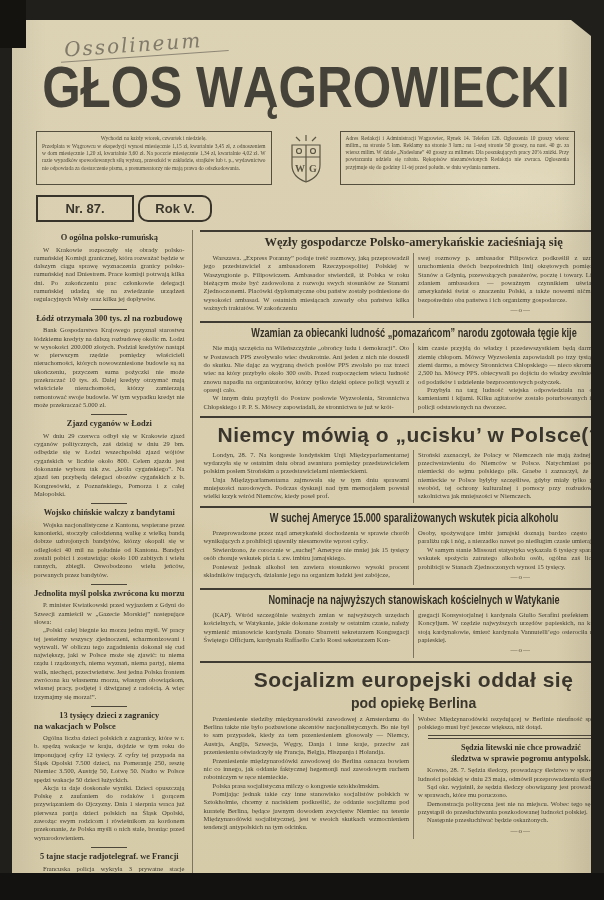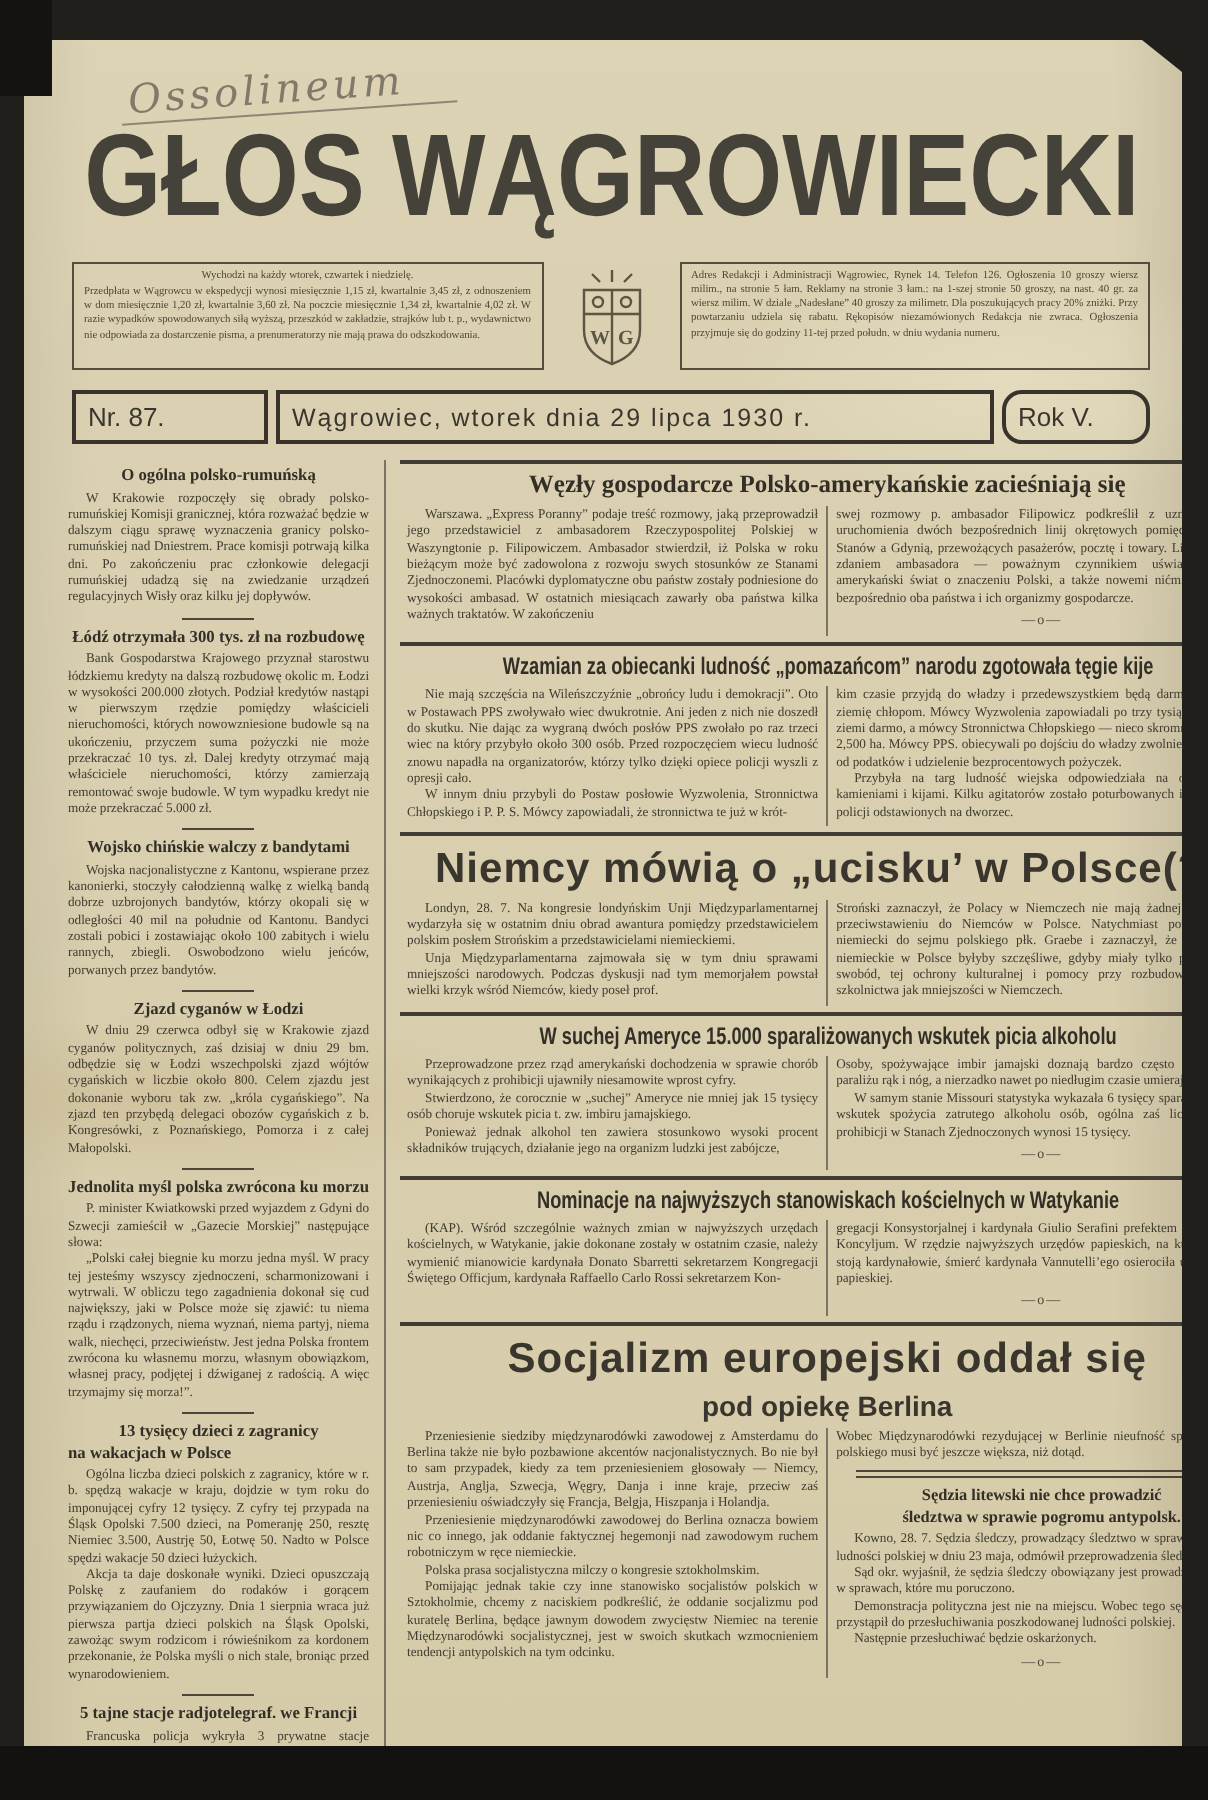--- a/index.html
+++ b/index.html
@@ -20,22 +20,22 @@
         border-bottom:1px solid #8d8675;padding:0 26px 0 4px;letter-spacing:2px;}
   .masthead{margin:30px 0 4px 0;text-align:center;font-family:"Liberation Sans",sans-serif;
         font-weight:bold;font-size:51px;color:#45423a;white-space:nowrap;
         transform:scale(0.97,1.14);transform-origin:center;letter-spacing:0px;}
   .info-row{display:flex;align-items:stretch;margin:14px 2px 10px 2px;gap:6px;}
   .info-box{border:1px solid #544e3e;flex:1;padding:3px 5px;font-size:5.4px;line-height:1.32;
         color:#4c4636;text-align:justify;}
   .info-header{text-align:center;margin-bottom:1px;}
   .crest{width:56px;display:flex;align-items:center;justify-content:center;}
   .dateline{display:flex;margin:2px 2px 8px 2px;}
-  .dl-cell{border:2px solid #38342b;font-family:"Liberation Sans",sans-serif;font-weight:normal;
-        font-size:13px;padding:4px 6px;text-align:left;color:#3a362d;}
+  .dl-cell{border:2px solid #38342b;font-family:"Liberation Sans",sans-serif;font-weight:bold;
+        font-size:13px;padding:4px 6px;text-align:center;color:#3a362d;}
   .dl-nr{width:82px;}
   .dl-date{flex:1;margin-left:4px;letter-spacing:1px;font-size:12.5px;padding-top:5px;}
   .dl-rok{width:58px;margin-left:4px;border-radius:10px;}
   .body-area{display:flex;align-items:stretch;}
   .left-col{width:182px;padding-right:7px;font-size:6.6px;line-height:1.26;}
   .left-col h3{font-size:8.4px;margin:3px 0 2px 0;text-align:center;color:#332f27;white-space:nowrap;}
   .left-col h3 .tl2{display:block;text-align:left;padding-right:8px;}
   .left-col p{margin:0;text-align:justify;text-indent:9px;}
   .sep{width:36px;border-top:1px solid #4c463a;margin:5px auto 4px auto;}
   .main-col{flex:1;border-left:1px solid #7a7463;padding-left:7px;font-size:6.6px;line-height:1.27;}
@@ -92,45 +92,44 @@
           </g>
         </svg>
       </div>
       <div class="info-box">
         <div class="info-body">Adres Redakcji i Administracji Wągrowiec, Rynek 14. Telefon 126. Ogłoszenia 10 groszy wiersz milim., na stronie 5 łam. Reklamy na stronie 3 łam.: na 1-szej stronie 50 groszy, na nast. 40 gr. za wiersz milim. W dziale „Nadesłane” 40 groszy za milimetr. Dla poszukujących pracy 20% zniżki. Przy powtarzaniu udziela się rabatu. Rękopisów niezamówionych Redakcja nie zwraca. Ogłoszenia przyjmuje się do godziny 11-tej przed połudn. w dniu wydania numeru.</div>
       </div>
     </div>
 
     <div class="dateline">
       <div class="dl-cell dl-nr">Nr. 87.</div>
-      <div class="dl-cell dl-date">Wągrowiec, wtorek dnia 29 lipca 1930 r.</div>
       <div class="dl-cell dl-rok">Rok V.</div>
     </div>
 
     <div class="body-area">
 
       <div class="left-col">
         <div>
           <h3>O ogólna polsko-rumuńską</h3>
           <p>W Krakowie rozpoczęły się obrady polsko-rumuńskiej Komisji granicznej, która rozważać będzie w dalszym ciągu sprawę wyznaczenia granicy polsko-rumuńskiej nad Dniestrem. Prace komisji potrwają kilka dni. Po zakończeniu prac członkowie delegacji rumuńskiej udadzą się na zwiedzanie urządzeń regulacyjnych Wisły oraz kilku jej dopływów.</p>
           <div class="sep"></div>
         </div>
         <div>
           <h3>Łódź otrzymała 300 tys. zł na rozbudowę</h3>
           <p>Bank Gospodarstwa Krajowego przyznał starostwu łódzkiemu kredyty na dalszą rozbudowę okolic m. Łodzi w wysokości 200.000 złotych. Podział kredytów nastąpi w pierwszym rzędzie pomiędzy właścicieli nieruchomości, których nowowzniesione budowle są na ukończeniu, przyczem suma pożyczki nie może przekraczać 10 tys. zł. Dalej kredyty otrzymać mają właściciele nieruchomości, którzy zamierzają remontować swoje budowle. W tym wypadku kredyt nie może przekraczać 5.000 zł.</p>
           <div class="sep"></div>
         </div>
         <div>
+          <h3>Zjazd cyganów w Łodzi</h3>
+          <p>W dniu 29 czerwca odbył się w Krakowie zjazd cyganów politycznych, zaś dzisiaj w dniu 29 bm. odbędzie się w Łodzi wszechpolski zjazd wójtów cygańskich w liczbie około 800. Celem zjazdu jest dokonanie wyboru tak zw. „króla cygańskiego”. Na zjazd ten przybędą delegaci obozów cygańskich z b. Kongresówki, z Poznańskiego, Pomorza i z całej Małopolski.</p>
+          <div class="sep"></div>
+        </div>
+        <div>
           <h3>Wojsko chińskie walczy z bandytami</h3>
           <p>Wojska nacjonalistyczne z Kantonu, wspierane przez kanonierki, stoczyły całodzienną walkę z wielką bandą dobrze uzbrojonych bandytów, którzy okopali się w odległości 40 mil na południe od Kantonu. Bandyci zostali pobici i zostawiając około 100 zabitych i wielu rannych, zbiegli. Oswobodzono wielu jeńców, porwanych przez bandytów.</p>
-          <div class="sep"></div>
-        </div>
-        <div>
-          <h3>Zjazd cyganów w Łodzi</h3>
-          <p>W dniu 29 czerwca odbył się w Krakowie zjazd cyganów politycznych, zaś dzisiaj w dniu 29 bm. odbędzie się w Łodzi wszechpolski zjazd wójtów cygańskich w liczbie około 800. Celem zjazdu jest dokonanie wyboru tak zw. „króla cygańskiego”. Na zjazd ten przybędą delegaci obozów cygańskich z b. Kongresówki, z Poznańskiego, Pomorza i z całej Małopolski.</p>
           <div class="sep"></div>
         </div>
         <div>
           <h3>Jednolita myśl polska zwrócona ku morzu</h3>
           <p>P. minister Kwiatkowski przed wyjazdem z Gdyni do Szwecji zamieścił w „Gazecie Morskiej” następujące słowa:</p>
           <p>„Polski całej biegnie ku morzu jedna myśl. W pracy tej jesteśmy wszyscy zjednoczeni, scharmonizowani i wytrwali. W obliczu tego zagadnienia dokonał się cud największy, jaki w Polsce może się zjawić: tu niema rządu i rządzonych, niema wyznań, niema partyj, niema walk, niechęci, przeciwieństw. Jest jedna Polska frontem zwrócona ku własnemu morzu, własnym obowiązkom, własnej pracy, podjętej i dźwiganej z radością. A więc trzymajmy się morza!”.</p>
           <div class="sep"></div>
         </div>
         <div>
           <h3><span>13 tysięcy dzieci z zagranicy</span><span class="tl2">na wakacjach w Polsce</span></h3>

